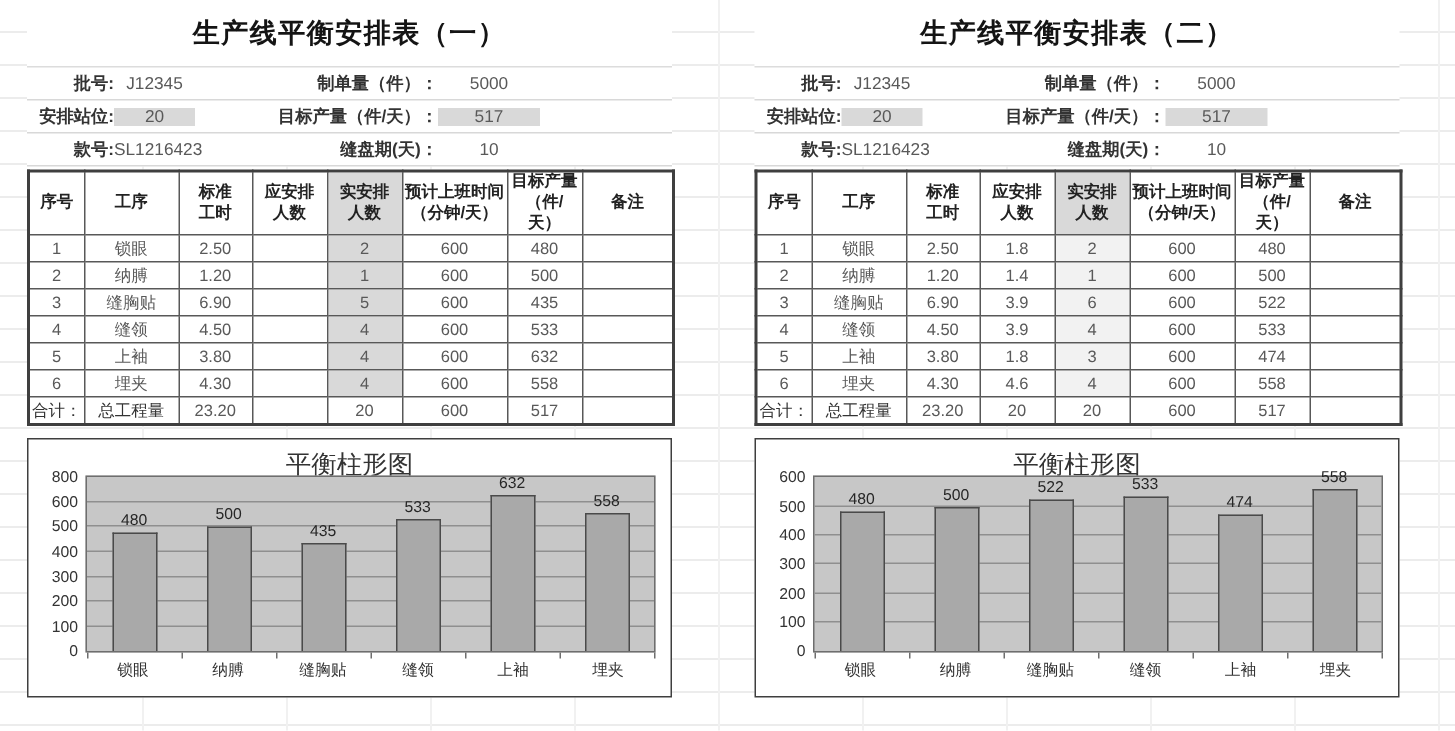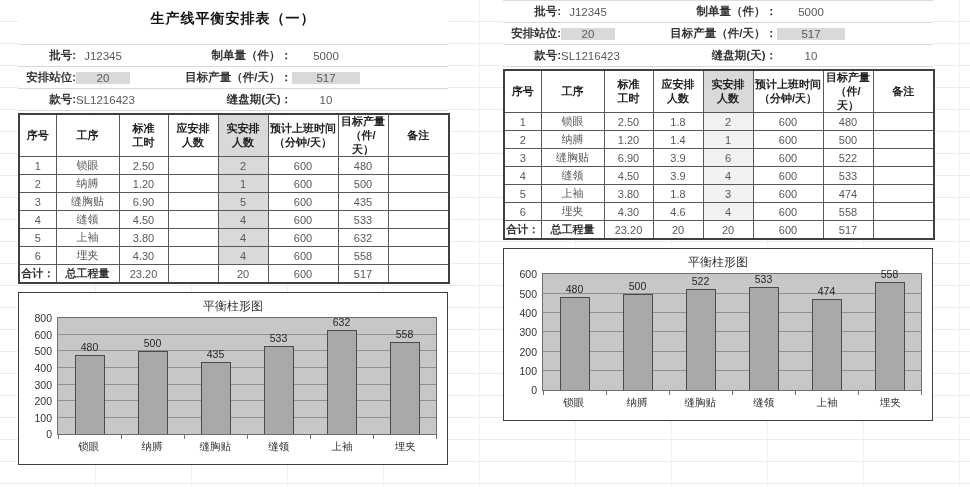--- a/index.html
+++ b/index.html
@@ -5,37 +5,37 @@
   html,body{margin:0;padding:0;}
   body{width:970px;height:487px;background:#fff;font-family:"Liberation Sans","DejaVu Sans",sans-serif;}
   .page{position:relative;width:970px;height:487px;overflow:hidden;
     background-image:
       repeating-linear-gradient(to right, transparent 0 95px, #f1f1f1 95px 96px),
       repeating-linear-gradient(to bottom, transparent 0 21px, #ececec 21px 22px);}
   .panel{position:absolute;top:0;width:485px;height:487px;}
   .panel.p0{left:0;} .panel.p1{left:485px;}
   .content{position:absolute;left:18px;top:0;width:430px;}
   .title-row{background:#fff;height:34px;padding-top:10px;text-align:center;
-    font-size:14px;font-weight:bold;color:#141414;letter-spacing:1px;}
+    font-size:18px;font-weight:bold;color:#141414;letter-spacing:1px;}
   .info-section{background:#fff;border-top:1px solid #dcdcdc;}
   .info-row{display:flex;height:21px;align-items:center;border-bottom:1px solid #d8d8d8;font-size:11.5px;}
   .ilabel{font-weight:bold;color:#333;text-align:right;white-space:nowrap;}
   .ivalue{color:#595959;text-align:center;white-space:nowrap;}
   .l1{width:58px}.v1{width:54px}.sp{width:53px}.l2{width:109px}.v2{width:68px}.fill{flex:1}
   .shade{background:#d9d9d9;}
   .main-table{border-collapse:collapse;background:#fff;margin-top:2px;table-layout:fixed;
     width:430px;border:2px solid #3f3f3f;}
   .main-table th,.main-table td{border:1px solid #585858;text-align:center;overflow:hidden;}
   .main-table th{font-size:11px;font-weight:bold;color:#222;height:30px;line-height:1.25;
     white-space:pre-line;padding:0 1px;}
   .main-table td{font-size:11px;color:#595959;height:17px;padding:0 1px;}
-  .main-table td.bold-cell{font-weight:bold;color:#333;}
+  .main-table td.bold-cell{font-weight:normal;color:#333;}
   .chart-frame{position:relative;background:#fff;border:1px solid #3f3f3f;margin-top:8px;
     padding:5px 0 10px 0;}
-  .chart-title{text-align:center;font-size:12px;color:#333;height:19px;}
+  .chart-title{text-align:center;font-size:17px;color:#333;height:19px;}
   .plot-wrap{position:relative;margin-left:38px;width:380px;height:118px;}
   .plot{position:absolute;left:0;top:0;right:0;bottom:0;background:#c7c7c7;border:1px solid #6e6e6e;}
   .gridline{position:absolute;left:0;right:0;height:1px;background:#8f8f8f;}
   .slotrow{position:absolute;left:0;top:0;right:0;bottom:0;display:flex;}
   .slot{position:relative;flex:1;}
   .bar{position:absolute;bottom:0;left:50%;transform:translateX(-50%);width:30px;
     background:#a9a9a9;border:1px solid #4a4a4a;border-bottom:none;box-sizing:border-box;}
   .bar-label{position:absolute;left:50%;transform:translateX(-50%);font-size:10.5px;color:#262626;white-space:nowrap;}
   .ylabel{position:absolute;left:-36px;width:30px;text-align:right;font-size:10.5px;color:#333;}
   .notch{position:absolute;width:1px;height:4px;bottom:-5px;background:#6e6e6e;}
@@ -237,20 +237,21 @@
             <span>缝领</span>
             <span>上袖</span>
             <span>埋夹</span>
           </div>
         </div>
     </div>
   </div>
 
   <div class="panel p1">
     <div class="content">
+      <div class="title-row">生产线平衡安排表（二）</div>
       <div class="info-section">
           <div class="info-row">
             <div class="ilabel l1">批号:</div>
             <div class="ivalue v1">J12345</div>
             <div class="sp"></div>
             <div class="ilabel l2">制单量（件）：</div>
             <div class="ivalue v2">5000</div>
             <div class="fill"></div>
           </div>
           <div class="info-row">

